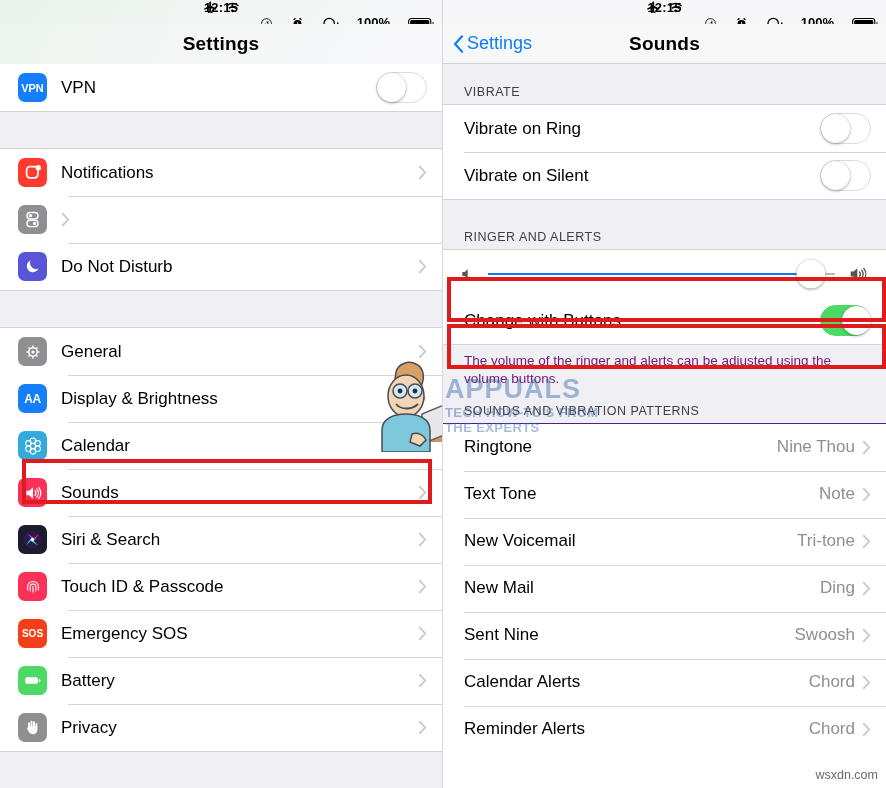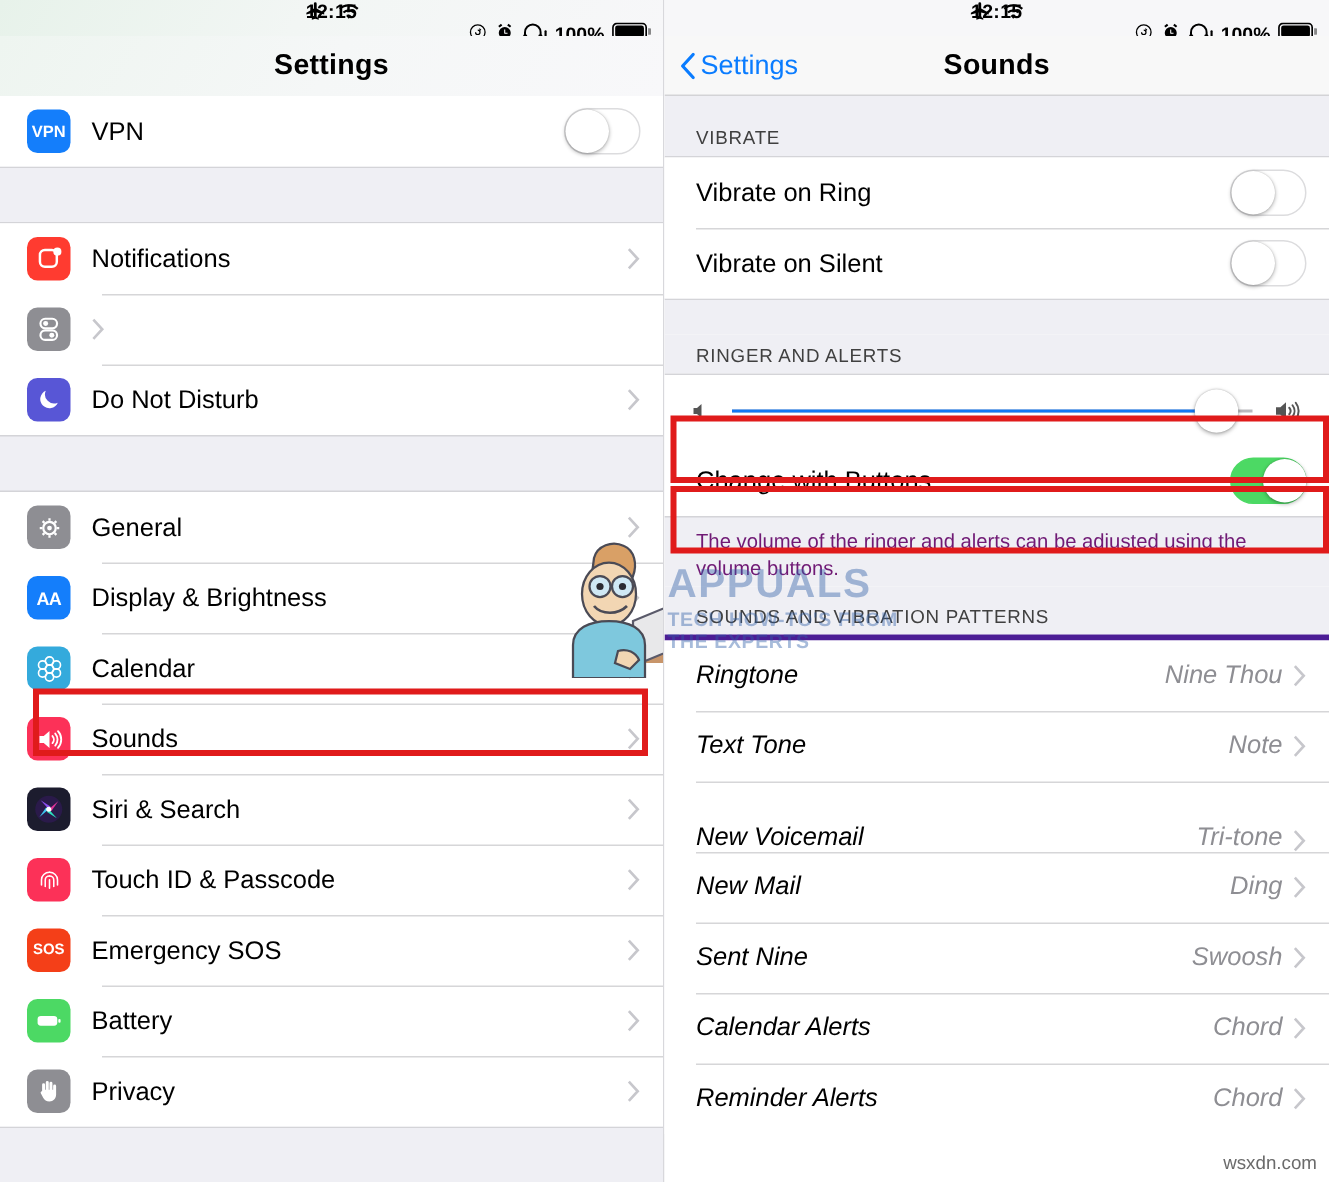--- a/index.html
+++ b/index.html
@@ -16,21 +16,21 @@
   
   .statusbar {
     height: 24px; display: flex; align-items: center;
     padding: 0 8px; font-size: 13px; font-weight: bold; color: #000;
     position: relative;
     flex-direction: column;
   }
   .screen.left .statusbar { background: linear-gradient(120deg,#e7f2ea 0%, #f2f6f4 45%, #f7f7f9 100%); }
   .screen.right .statusbar { background: #f7f7f9; }
   .sb-left { display: flex; align-items: center; gap: 7px; }
-  .sb-right { display: flex; align-items: flex-start; gap: 5px; margin-left: auto; }
+  .sb-right { display: flex; align-items: flex-end; gap: 18px; margin-left: auto; }
   .sb-time {
     position: absolute; left: 0; right: 0; text-align: center;
     font-size: 13px; font-weight: bold; letter-spacing: .2px;
   }
   .ico { display: inline-block; line-height: 0; }
 
   
   .navbar {
     height: 40px; position: relative; display: flex; align-items: center;
     padding: 0 10px;
@@ -494,36 +494,36 @@
         <div class="row-label">Change with Buttons</div>
         <div class="toggle on">
             <div class="knob"></div>
           </div>
       </div>
     </div>
 
     <div class="footer-note" style="border-top:1px solid #d4d4d8;">The volume of the ringer and alerts can be adjusted using the volume buttons.</div>
     <div class="sect-hdr" style="padding-top:13px;">SOUNDS AND VIBRATION PATTERNS</div>
 
-    <div class="group" style="border-top:4px solid #4c1d95;font-style:italic;">
+    <div class="group" style="border-top:1px solid #4c1d95;">
       <div class="row plain" style="padding-left:21px;">
         <div class="row-label">Ringtone</div>
         <div class="row-value">Nine Thou</div>
         <svg class="chev" viewBox="0 0 10 17">
             <path fill="none" stroke="#c7c7cc" stroke-width="2" d="M1.3 1.3 8 8.5l-6.7 7.2"></path>
           </svg>
       </div>
       <div class="row plain" style="padding-left:21px;">
         <div class="row-label">Text Tone</div>
         <div class="row-value">Note</div>
         <svg class="chev" viewBox="0 0 10 17">
             <path fill="none" stroke="#c7c7cc" stroke-width="2" d="M1.3 1.3 8 8.5l-6.7 7.2"></path>
           </svg>
       </div>
-      <div class="row plain" style="padding-left:21px;align-items:flex-end;">
+      <div class="row plain" style="padding-left:21px;">
         <div class="row-label">New Voicemail</div>
         <div class="row-value">Tri-tone</div>
         <svg class="chev" viewBox="0 0 10 17">
             <path fill="none" stroke="#c7c7cc" stroke-width="2" d="M1.3 1.3 8 8.5l-6.7 7.2"></path>
           </svg>
       </div>
       <div class="row plain" style="padding-left:21px;">
         <div class="row-label">New Mail</div>
         <div class="row-value">Ding</div>
         <svg class="chev" viewBox="0 0 10 17">

